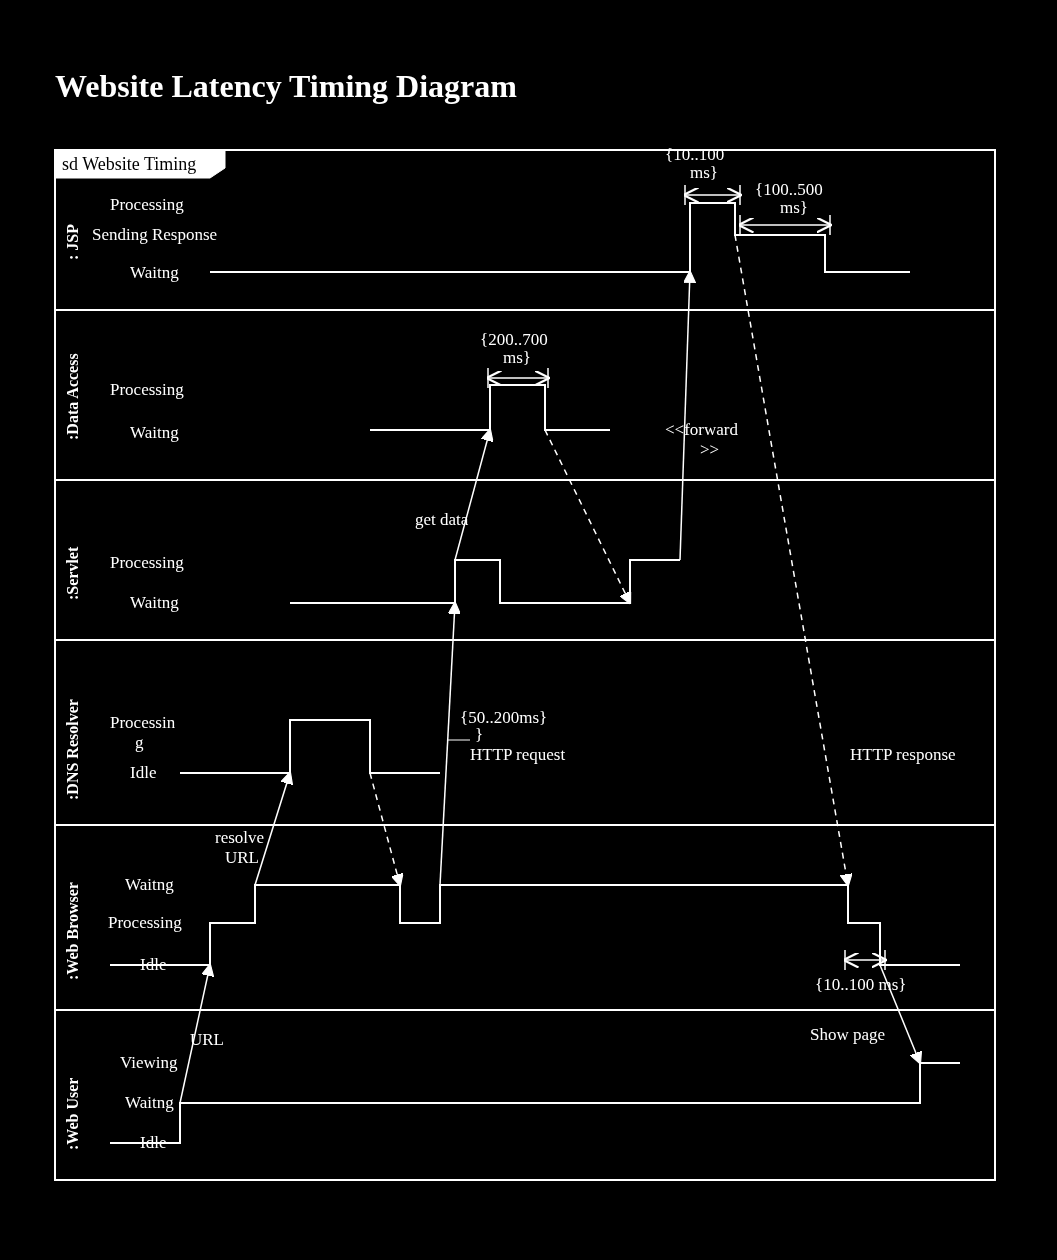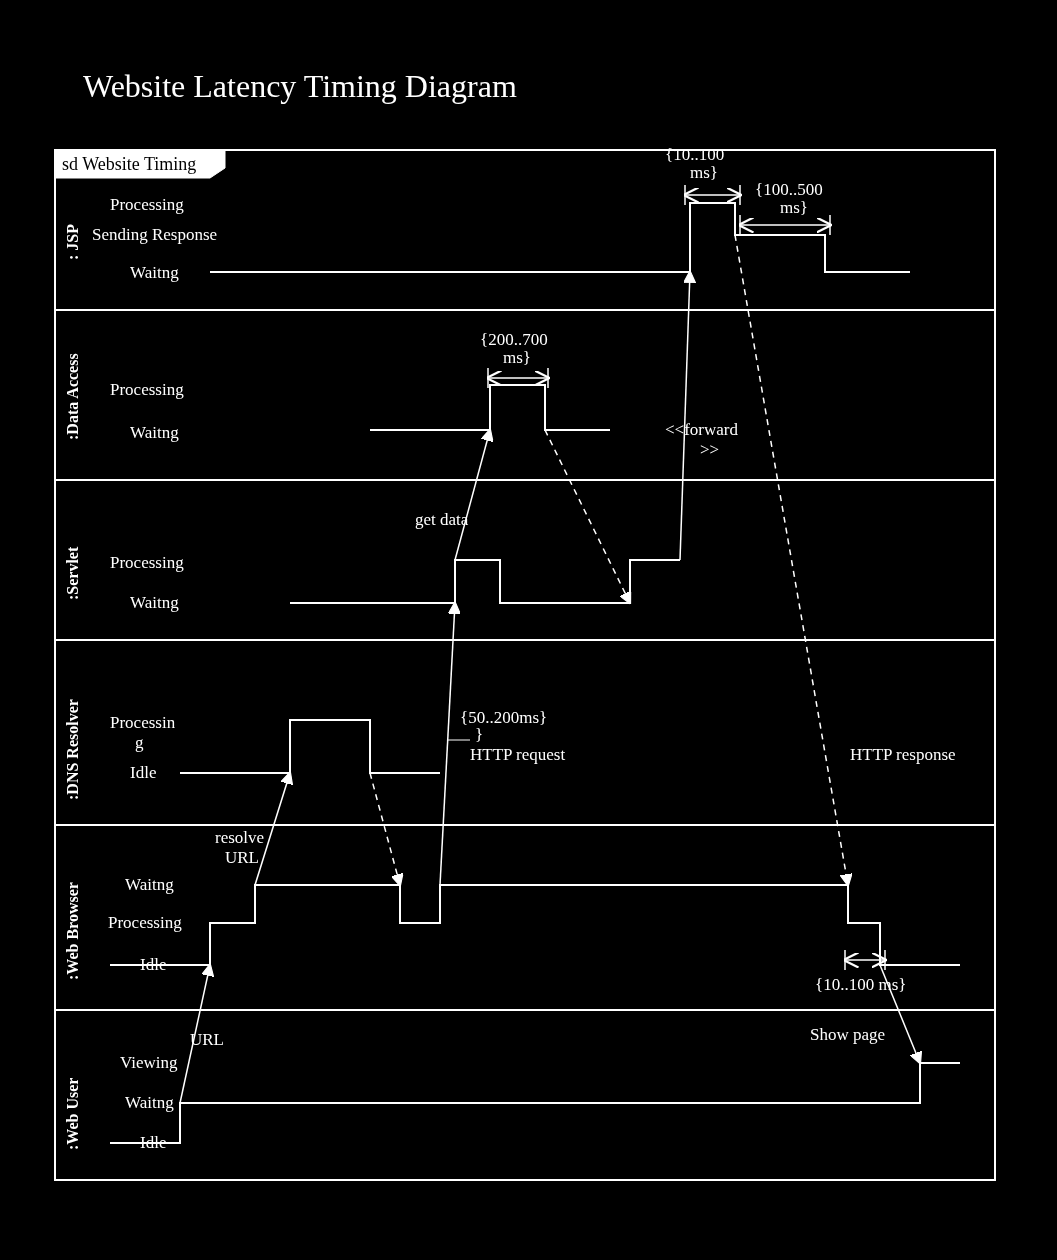--- a/index.html
+++ b/index.html
@@ -13,23 +13,22 @@
     width: 1057px;
     height: 1260px;
     position: relative;
     background: #000;
   }
   .title {
     position: absolute;
     left: 55px;
     top: 68px;
     font-size: 32px;
-    font-weight: normal;
+    font-weight: bold;
     color: #fff;
-    margin-left: 28px;
   }
   svg text { fill: #fff; }
   svg line, svg path, svg rect, svg polyline { stroke: #fff; }
 </style>
 </head>
 <body>
 
 <div class="page">
   <div class="title">Website Latency Timing Diagram</div>
 

